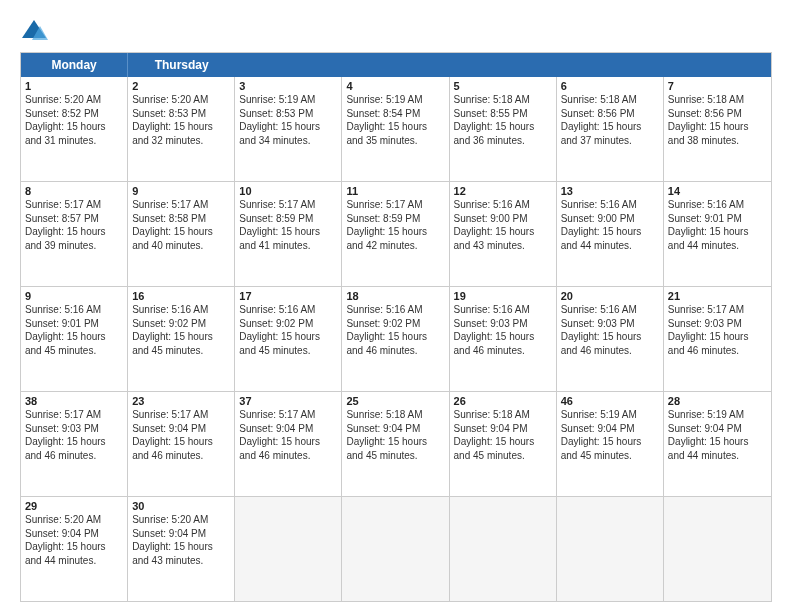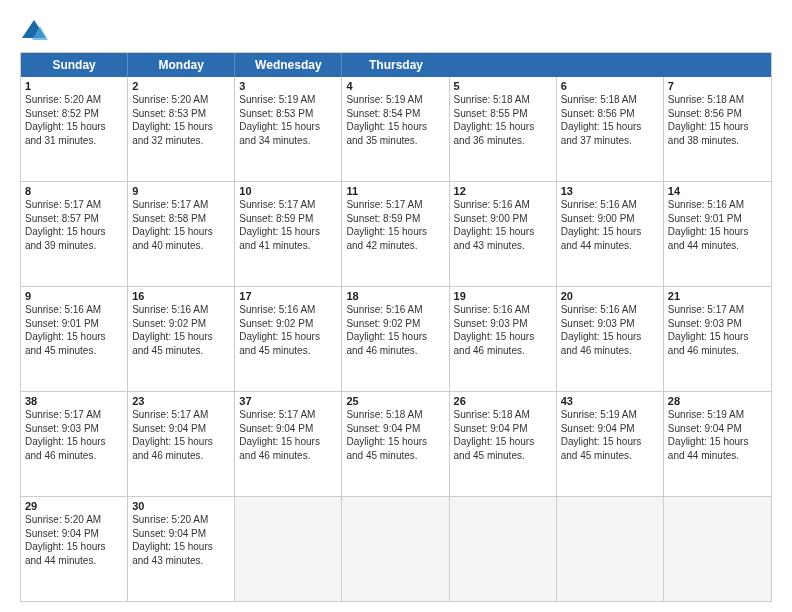--- a/index.html
+++ b/index.html
@@ -130,23 +130,21 @@
       </div>
     </div>
     <div class="title-block">
       <div class="month-title"></div>
       <div class="subtitle"></div>
     </div>
   </div>
 
   <div class="calendar">
     <div class="cal-header">
-    <div class="cal-header-cell">Sunday</div>
         <div class="cal-header-cell">Monday</div>
-        <div class="cal-header-cell">Wednesday</div>
         <div class="cal-header-cell">Thursday</div>
       </div>
     <div class="cal-body">
     <div class="cal-row">
           <div class="cal-cell">
             <span class="day-num">1</span>
             <div class="day-info" style="white-space: pre-line;">Sunrise: 5:20 AM
 Sunset: 8:52 PM
 Daylight: 15 hours
 and 31 minutes.</div>
@@ -326,21 +324,21 @@
 and 45 minutes.</div>
           </div>
           <div class="cal-cell">
             <span class="day-num">26</span>
             <div class="day-info" style="white-space: pre-line;">Sunrise: 5:18 AM
 Sunset: 9:04 PM
 Daylight: 15 hours
 and 45 minutes.</div>
           </div>
           <div class="cal-cell">
-            <span class="day-num">43</span>
+            <span class="day-num">46</span>
             <div class="day-info" style="white-space: pre-line;">Sunrise: 5:19 AM
 Sunset: 9:04 PM
 Daylight: 15 hours
 and 45 minutes.</div>
           </div>
           <div class="cal-cell">
             <span class="day-num">28</span>
             <div class="day-info" style="white-space: pre-line;">Sunrise: 5:19 AM
 Sunset: 9:04 PM
 Daylight: 15 hours

